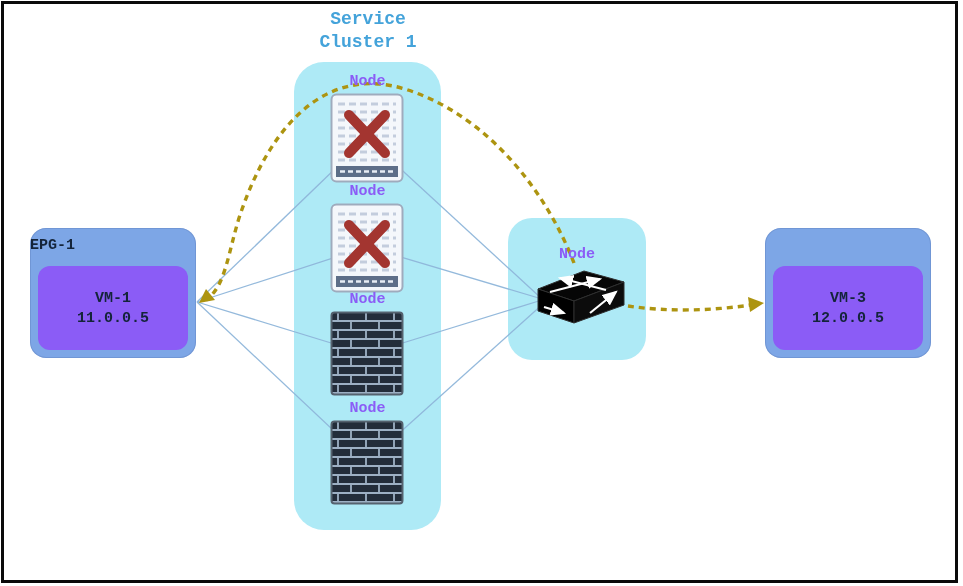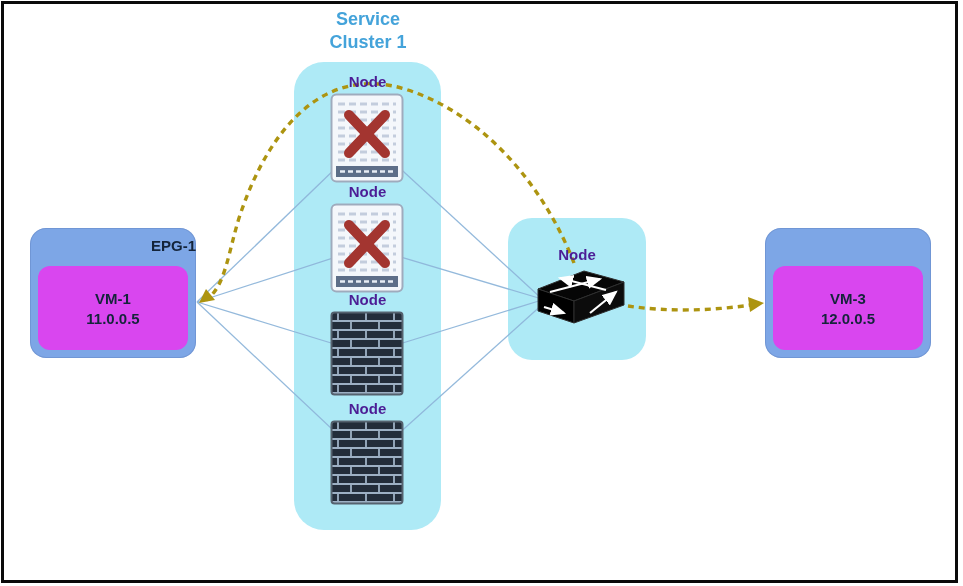--- a/index.html
+++ b/index.html
@@ -1,57 +1,57 @@
 <!DOCTYPE html>
 <html><head>
 <meta charset="utf-8">
 <style>
   html,body{margin:0;padding:0;background:#fff;}
   .stage{
     position:relative;width:963px;height:586px;background:#ffffff;
-    font-family:Liberation Sans, sans-serif;overflow:hidden;
+    font-family:Liberation Mono, monospace;overflow:hidden;
   }
   .frame{position:absolute;left:1px;top:1px;right:5px;bottom:3px;border:3px solid #0a0a0a;pointer-events:none;z-index:6;}
   .cluster{position:absolute;background:#aeeaf6;z-index:1;}
   .cluster1{left:294px;top:62px;width:147px;height:468px;border-radius:30px;}
   .cluster2{left:508px;top:218px;width:138px;height:142px;border-radius:24px;}
   .cluster-title{
     position:absolute;z-index:3;text-align:center;font-weight:bold;font-size:18px;line-height:1.25;
     color:#44a3da;text-shadow:0 0 2px #ffffff;
   }
   .title1{left:306px;top:8px;width:124px;}
   .title2{left:514px;top:161px;width:126px;}
   .node-label{
-    position:absolute;z-index:3;text-align:center;font-weight:bold;font-size:15px;color:#4c1d95;
+    position:absolute;z-index:3;text-align:center;font-weight:bold;font-size:15px;color:#8b5cf6;
   }
   .nl1{left:294px;top:73px;width:147px;}
   .nl2{left:294px;top:183px;width:147px;}
   .nl3{left:294px;top:291px;width:147px;}
   .nl4{left:294px;top:400px;width:147px;}
   .nl5{left:508px;top:246px;width:138px;}
   .icon{position:absolute;z-index:3;}
   .ic1{left:330px;top:93px;width:74px;height:90px;}
   .ic2{left:330px;top:203px;width:74px;height:90px;}
   .ic3{left:330px;top:311px;width:74px;height:85px;}
   .ic4{left:330px;top:420px;width:74px;height:85px;}
   .ic5{left:534px;top:265px;width:92px;height:64px;}
   .icon svg{display:block;width:100%;height:100%;}
   .epg{
     position:absolute;z-index:3;width:166px;height:130px;border-radius:16px;
     background:#7da6e6;box-shadow:0 0 0 1px rgba(90,120,180,.35) inset;
   }
   .epg-1{left:30px;top:228px;}
   .epg-2{left:765px;top:228px;}
   .epg-title{
-    position:absolute;left:0;top:9px;width:100%;text-align:right;
+    position:absolute;left:0;top:9px;width:100%;text-align:left;
     font-weight:bold;font-size:15px;color:#14243a;
   }
   .vm{
     position:absolute;left:8px;top:38px;width:150px;height:84px;border-radius:12px;
-    background:#d946ef;display:flex;flex-direction:column;align-items:center;justify-content:center;gap:3px;
+    background:#8b5cf6;display:flex;flex-direction:column;align-items:center;justify-content:center;gap:3px;
     font-weight:bold;font-size:15px;color:#14243a;
   }
   .wires{position:absolute;left:0;top:0;z-index:2;}
 </style>
 </head>
 <body>
 
 <div class="stage">
 
   <div class="cluster cluster1"></div>

